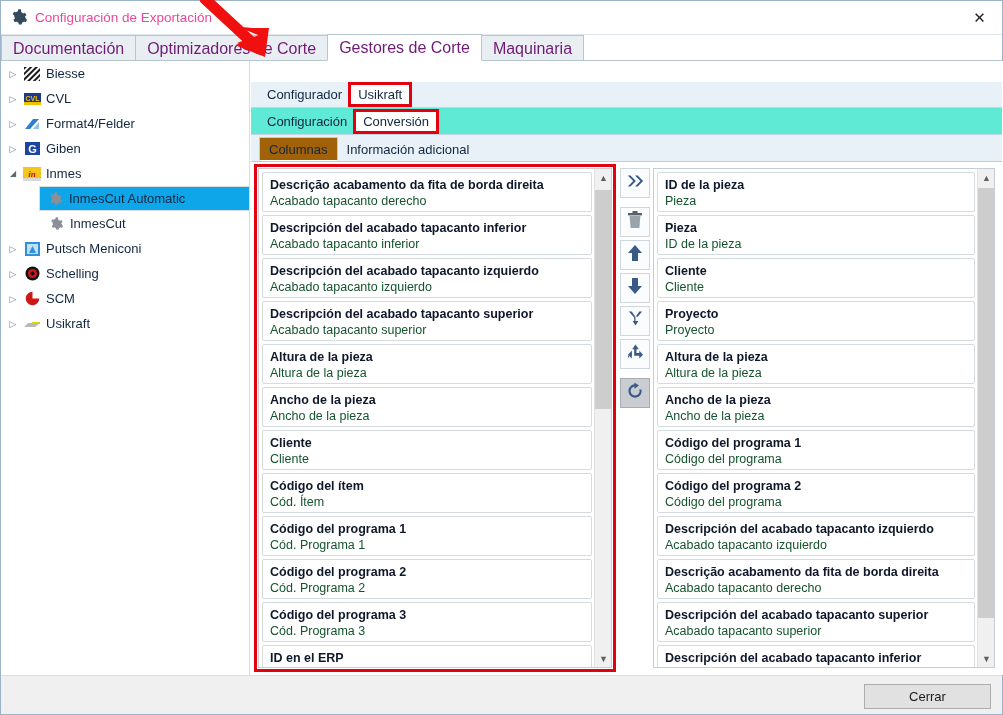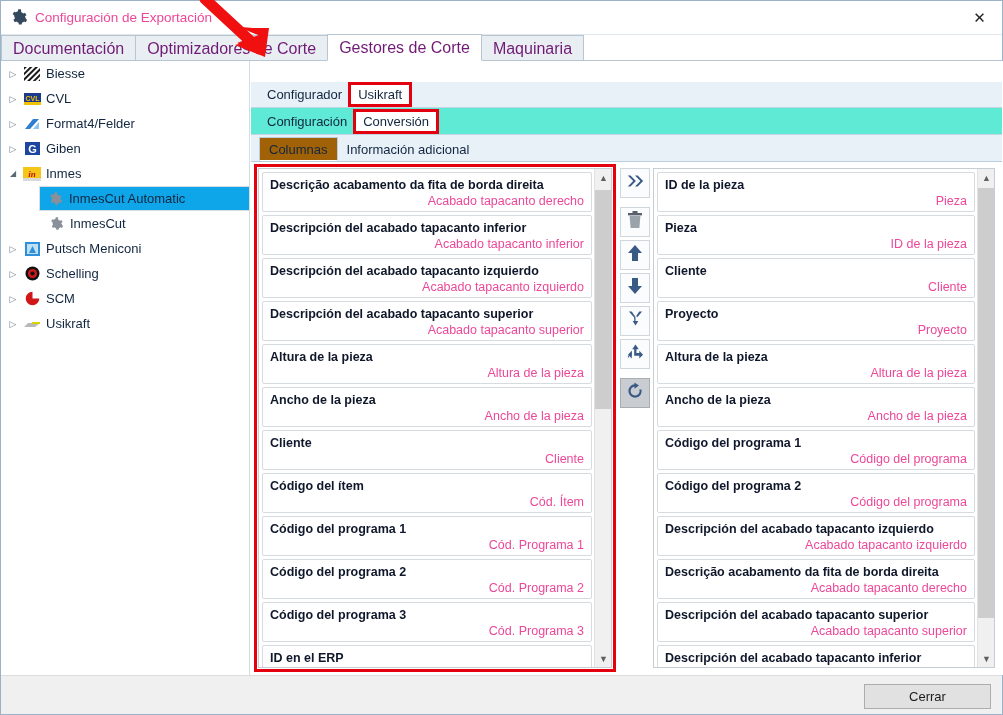--- a/index.html
+++ b/index.html
@@ -183,22 +183,22 @@
     background: #ffffff;
     margin-bottom: 3px;
     padding: 4px 7px 4px 7px;
     height: 40px;
   }
   .item-title {
     font-size: 12.5px; font-weight: bold; color: #0f172a;
     line-height: 16px; white-space: nowrap; overflow: hidden;
   }
   .item-sub {
-    font-size: 12.5px; color: #ec4899;
-    line-height: 16px; white-space: nowrap; overflow: hidden; text-align: right;
+    font-size: 12.5px; color: #14532d;
+    line-height: 16px; white-space: nowrap; overflow: hidden;
   }
 
   
   .vsb {
     position: absolute; right: 0; top: 0; width: 17px; bottom: 0;
     background: #f0f0f0;
     border-left: 1px solid #e2e2e2;
   }
   .vsb-btn {
     position: absolute; left: 0; width: 17px; height: 17px;

